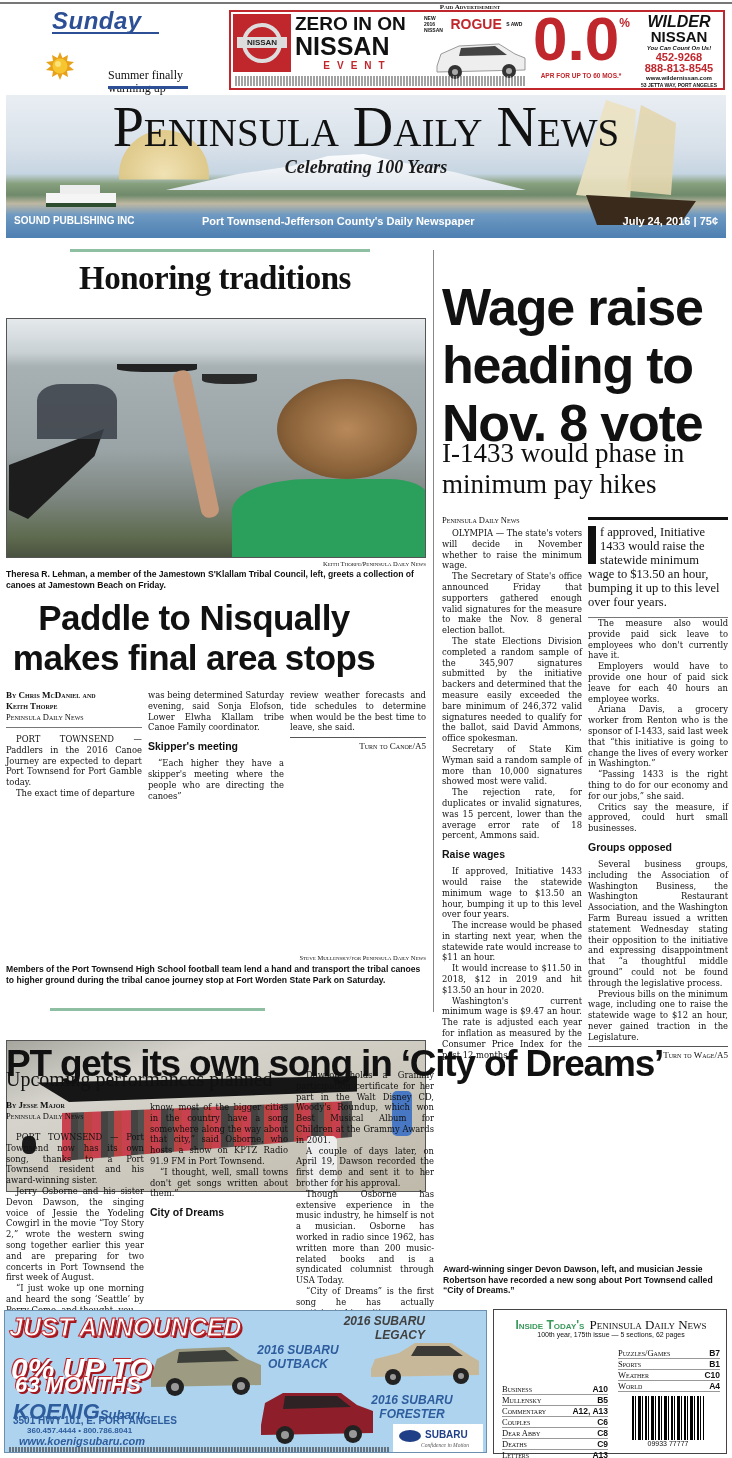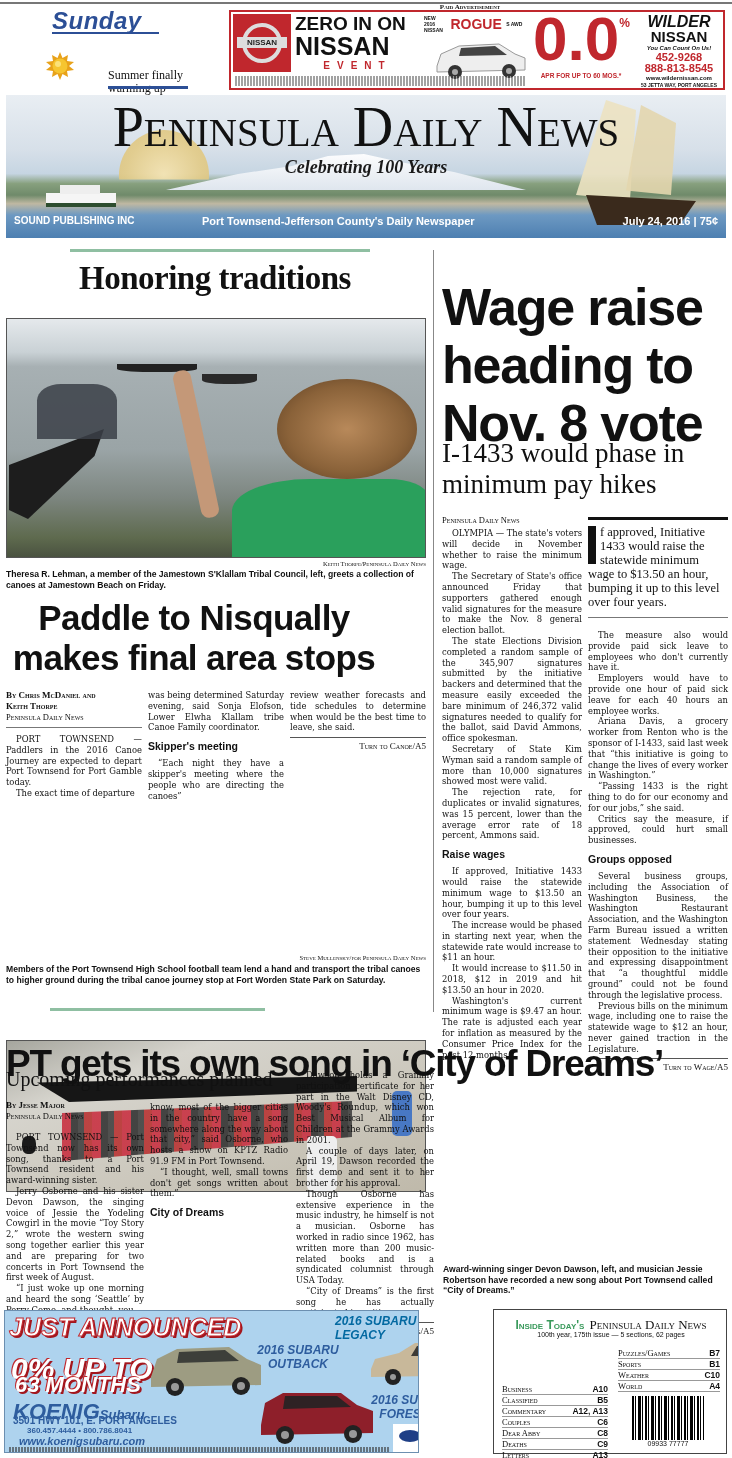--- a/index.html
+++ b/index.html
@@ -138,21 +138,21 @@
     <p>PORT TOWNSEND — Paddlers in the 2016 Canoe Journey are expected to depart Port Townsend for Port Gamble today.</p>
     <p>The exact time of departure</p>
   </div>
 </div>
 <div class="abs" style="left:148px;top:690px;width:136px;">
   <div class="body-text">
       <div>was being determined Saturday evening, said Sonja Elofson, Lower Elwha Klallam tribe Canoe Family coordinator.</div>
     </div>
   <div class="subhead">Skipper's meeting</div>
   <div class="body-text">
-      <p>“Each night they have a skipper's meeting where the people who are directing the canoes”</p>
+      <p>“Each higher they have a skipper's meeting where the people who are directing the canoes”</p>
     </div>
 </div>
 <div class="abs" style="left:290px;top:690px;width:136px;">
   <div class="body-text">
     <div>review weather forecasts and tide schedules to determine when would be the best time to leave, she said.</div>
   </div>
   <div class="jump">Turn to Canoe/A5</div>
 </div>
 
 <div class="abs photo" style="left:6px;top:800px;width:420px;height:152px;background:linear-gradient(160deg,#a6a69e 0%,#d6d4cd 25%,#ccc8bd 60%,#bfb9aa 100%);">
@@ -188,21 +188,21 @@
   <div class="subhead">Raise wages</div>
   <div class="body-text">
     <p>If approved, Initiative 1433 would raise the statewide minimum wage to $13.50 an hour, bumping it up to this level over four years.</p>
     <p>The increase would be phased in starting next year, when the statewide rate would increase to $11 an hour.</p>
     <p>It would increase to $11.50 in 2018, $12 in 2019 and hit $13.50 an hour in 2020.</p>
     <p>Washington's current minimum wage is $9.47 an hour. The rate is adjusted each year for inflation as measured by the Consumer Price Index for the past 12 months.</p>
   </div>
 </div>
 
 <div class="abs" style="left:588px;top:517px;width:140px;">
-  <div style="border-top:3px solid #111;border-bottom:1px solid #777;padding:5px 0 8px 0;margin-bottom:12px;font-family:'Liberation Serif',serif;font-size:12.5px;line-height:14px;">
+  <div style="border-top:3px solid #111;border-bottom:1px solid #777;padding:5px 0 8px 0;font-family:'Liberation Serif',serif;font-size:12.5px;line-height:14px;">
     <span style="float:left;background:#111;color:#111;width:8px;height:38px;margin:1px 4px 0 0;display:block;">I</span><span>f approved, Initiative 1433 would raise the statewide minimum wage to $13.50 an hour, bumping it up to this level over four years.</span>
   </div>
   <div class="body-text">
     <p>The measure also would provide paid sick leave to employees who don't currently have it.</p>
     <p>Employers would have to provide one hour of paid sick leave for each 40 hours an employee works.</p>
     <p>Ariana Davis, a grocery worker from Renton who is the sponsor of I-1433, said last week that “this initiative is going to change the lives of every worker in Washington.”</p>
     <p>“Passing 1433 is the right thing to do for our economy and for our jobs,” she said.</p>
     <p>Critics say the measure, if approved, could hurt small businesses.</p>
   </div>
   <div class="subhead">Groups opposed</div>
@@ -238,21 +238,21 @@
     <p>Dawson holds a Grammy participation certificate for her part in the Walt Disney CD, Woody's Roundup, which won Best Musical Album for Children at the Grammy Awards in 2001.</p>
     <p>A couple of days later, on April 19, Dawson recorded the first demo and sent it to her brother for his approval.</p>
     <p>Though Osborne has extensive experience in the music industry, he himself is not a musician. Osborne has worked in radio since 1962, has written more than 200 music-related books and is a syndicated columnist through USA Today.</p>
     <p>“City of Dreams” is the first song he has actually participated in writing.</p>
   </div>
   <div class="jump">Turn to Song/A5</div>
 </div>
 
 <div class="abs cutline" style="left:443px;top:1264px;width:284px;">Award-winning singer Devon Dawson, left, and musician Jessie Robertson have recorded a new song about Port Townsend called “City of Dreams.”</div>
 
-<div class="abs" style="left:4px;top:1310px;width:415px;height:143px;background:#aed3ee;border:1px solid #6c8fb0;overflow:hidden;">
+<div class="abs" style="left:4px;top:1310px;width:483px;height:143px;background:#aed3ee;border:1px solid #6c8fb0;overflow:hidden;">
   <div style="position:absolute;left:4px;top:2px;font-family:'Liberation Sans',sans-serif;font-weight:bold;font-style:italic;font-size:25px;line-height:28px;color:#fff;-webkit-text-stroke:1px #c0272d;text-shadow:2px 2px 0 #a3161d;">JUST ANNOUNCED</div>
   <div style="position:absolute;left:6px;top:42px;font-family:'Liberation Sans',sans-serif;font-weight:bold;font-style:italic;font-size:30px;line-height:32px;color:#fff;text-shadow:2px 2px 0 #a3161d,-1px -1px 0 #c0272d;">0% UP TO</div>
   <div style="position:absolute;left:10px;top:62px;font-family:'Liberation Sans',sans-serif;font-weight:bold;font-style:italic;font-size:22px;line-height:24px;color:#fff;text-shadow:2px 2px 0 #a3161d,-1px -1px 0 #c0272d;">63 MONTHS</div>
   <div style="position:absolute;left:8px;top:88px;font-family:'Liberation Sans',sans-serif;font-style:italic;color:#2e5d9e;">
     <span style="font-size:22px;font-weight:bold;">KOENIG</span><span style="font-size:13px;font-weight:bold;">Subaru</span>
   </div>
   <div style="position:absolute;left:8px;top:104px;font-family:'Liberation Sans',sans-serif;font-weight:bold;font-size:10px;color:#2e5d9e;">3501 HWY 101, E. PORT ANGELES</div>
   <div style="position:absolute;left:22px;top:115px;font-family:'Liberation Sans',sans-serif;font-weight:bold;font-size:8px;color:#2e5d9e;">360.457.4444 • 800.786.8041</div>
   <div style="position:absolute;left:14px;top:124px;font-family:'Liberation Sans',sans-serif;font-weight:bold;font-style:italic;font-size:11px;color:#2e5d9e;">www.koenigsubaru.com</div>
   <div style="position:absolute;left:142px;top:32px;width:118px;height:56px;">
@@ -279,21 +279,21 @@
     <svg width="112" height="48" viewBox="0 0 112 48">
         <path d="M2 30 L6 20 L30 14 L46 4 L82 4 L100 16 L110 22 L110 36 L2 38 Z" fill="#c8b89a"></path>
         <path d="M48 7 L80 7 L94 17 L42 17 Z" fill="#3c3a36"></path>
         <circle cx="24" cy="38" r="8" fill="#222"></circle>
         <circle cx="24" cy="38" r="3" fill="#999"></circle>
         <circle cx="92" cy="37" r="8" fill="#222"></circle>
         <circle cx="92" cy="37" r="3" fill="#999"></circle>
       </svg>
   </div>
   <div style="position:absolute;left:248px;top:32px;width:90px;text-align:center;font-family:'Liberation Sans',sans-serif;font-weight:bold;font-style:italic;font-size:12px;line-height:14px;color:#2e5d9e;">2016 SUBARU OUTBACK</div>
-  <div style="position:absolute;left:330px;top:3px;width:90px;text-align:left;font-family:'Liberation Sans',sans-serif;font-weight:bold;font-style:italic;font-size:12px;line-height:14px;color:#0369a1;">2016 SUBARU LEGACY</div>
+  <div style="position:absolute;left:330px;top:3px;width:90px;text-align:right;font-family:'Liberation Sans',sans-serif;font-weight:bold;font-style:italic;font-size:12px;line-height:14px;color:#404040;">2016 SUBARU LEGACY</div>
   <div style="position:absolute;left:362px;top:82px;width:90px;text-align:center;font-family:'Liberation Sans',sans-serif;font-weight:bold;font-style:italic;font-size:12px;line-height:14px;color:#2e5d9e;">2016 SUBARU FORESTER</div>
   <div style="position:absolute;left:388px;top:113px;width:90px;height:28px;background:#fff;">
     <div style="position:absolute;left:6px;top:6px;width:22px;height:12px;border-radius:50%;background:#1f3f86;"></div>
     <div style="position:absolute;left:32px;top:5px;font-family:'Liberation Sans',sans-serif;font-weight:bold;font-size:10px;color:#1f3f86;">SUBARU</div>
     <div style="position:absolute;left:28px;top:18px;font-family:'Liberation Serif',serif;font-style:italic;font-size:5.5px;color:#555;">Confidence in Motion</div>
   </div>
   <div style="position:absolute;left:4px;top:136px;width:380px;height:5px;background:repeating-linear-gradient(90deg,#333 0 2px,#aed3ee 2px 3px);opacity:0.6;"></div>
 </div>
 
 <div class="abs" style="left:493px;top:1309px;width:234px;height:145px;border:1px solid #444;background:#fff;">
@@ -301,21 +301,21 @@
     <span style="font-family:'Liberation Sans',sans-serif;font-weight:bold;font-variant:small-caps;font-size:12px;color:#3a9a5c;">Inside Today's</span>
     <span style="font-family:'Liberation Serif',serif;font-variant:small-caps;font-size:13px;">Peninsula Daily News</span>
   </div>
   <div style="position:absolute;left:0;top:21px;width:234px;text-align:center;font-family:'Liberation Sans',sans-serif;font-size:7px;">100th year, 175th issue — 5 sections, 62 pages</div>
   <div style="position:absolute;left:8px;top:38px;width:106px;font-family:'Liberation Serif',serif;font-size:8.5px;margin-top:36px;">
     <div style="display:flex;justify-content:space-between;border-bottom:1px solid #999;height:11px;line-height:11px;">
         <span class="sc">Business</span>
         <b class="sans">A10</b>
       </div>
     <div style="display:flex;justify-content:space-between;border-bottom:1px solid #999;height:11px;line-height:11px;">
-        <span class="sc">Classified</span>
+        <span class="sc">Mullensky</span>
         <b class="sans">B5</b>
       </div>
     <div style="display:flex;justify-content:space-between;border-bottom:1px solid #999;height:11px;line-height:11px;">
         <span class="sc">Commentary</span>
         <b class="sans">A12, A13</b>
       </div>
     <div style="display:flex;justify-content:space-between;border-bottom:1px solid #999;height:11px;line-height:11px;">
         <span class="sc">Couples</span>
         <b class="sans">C6</b>
       </div>

